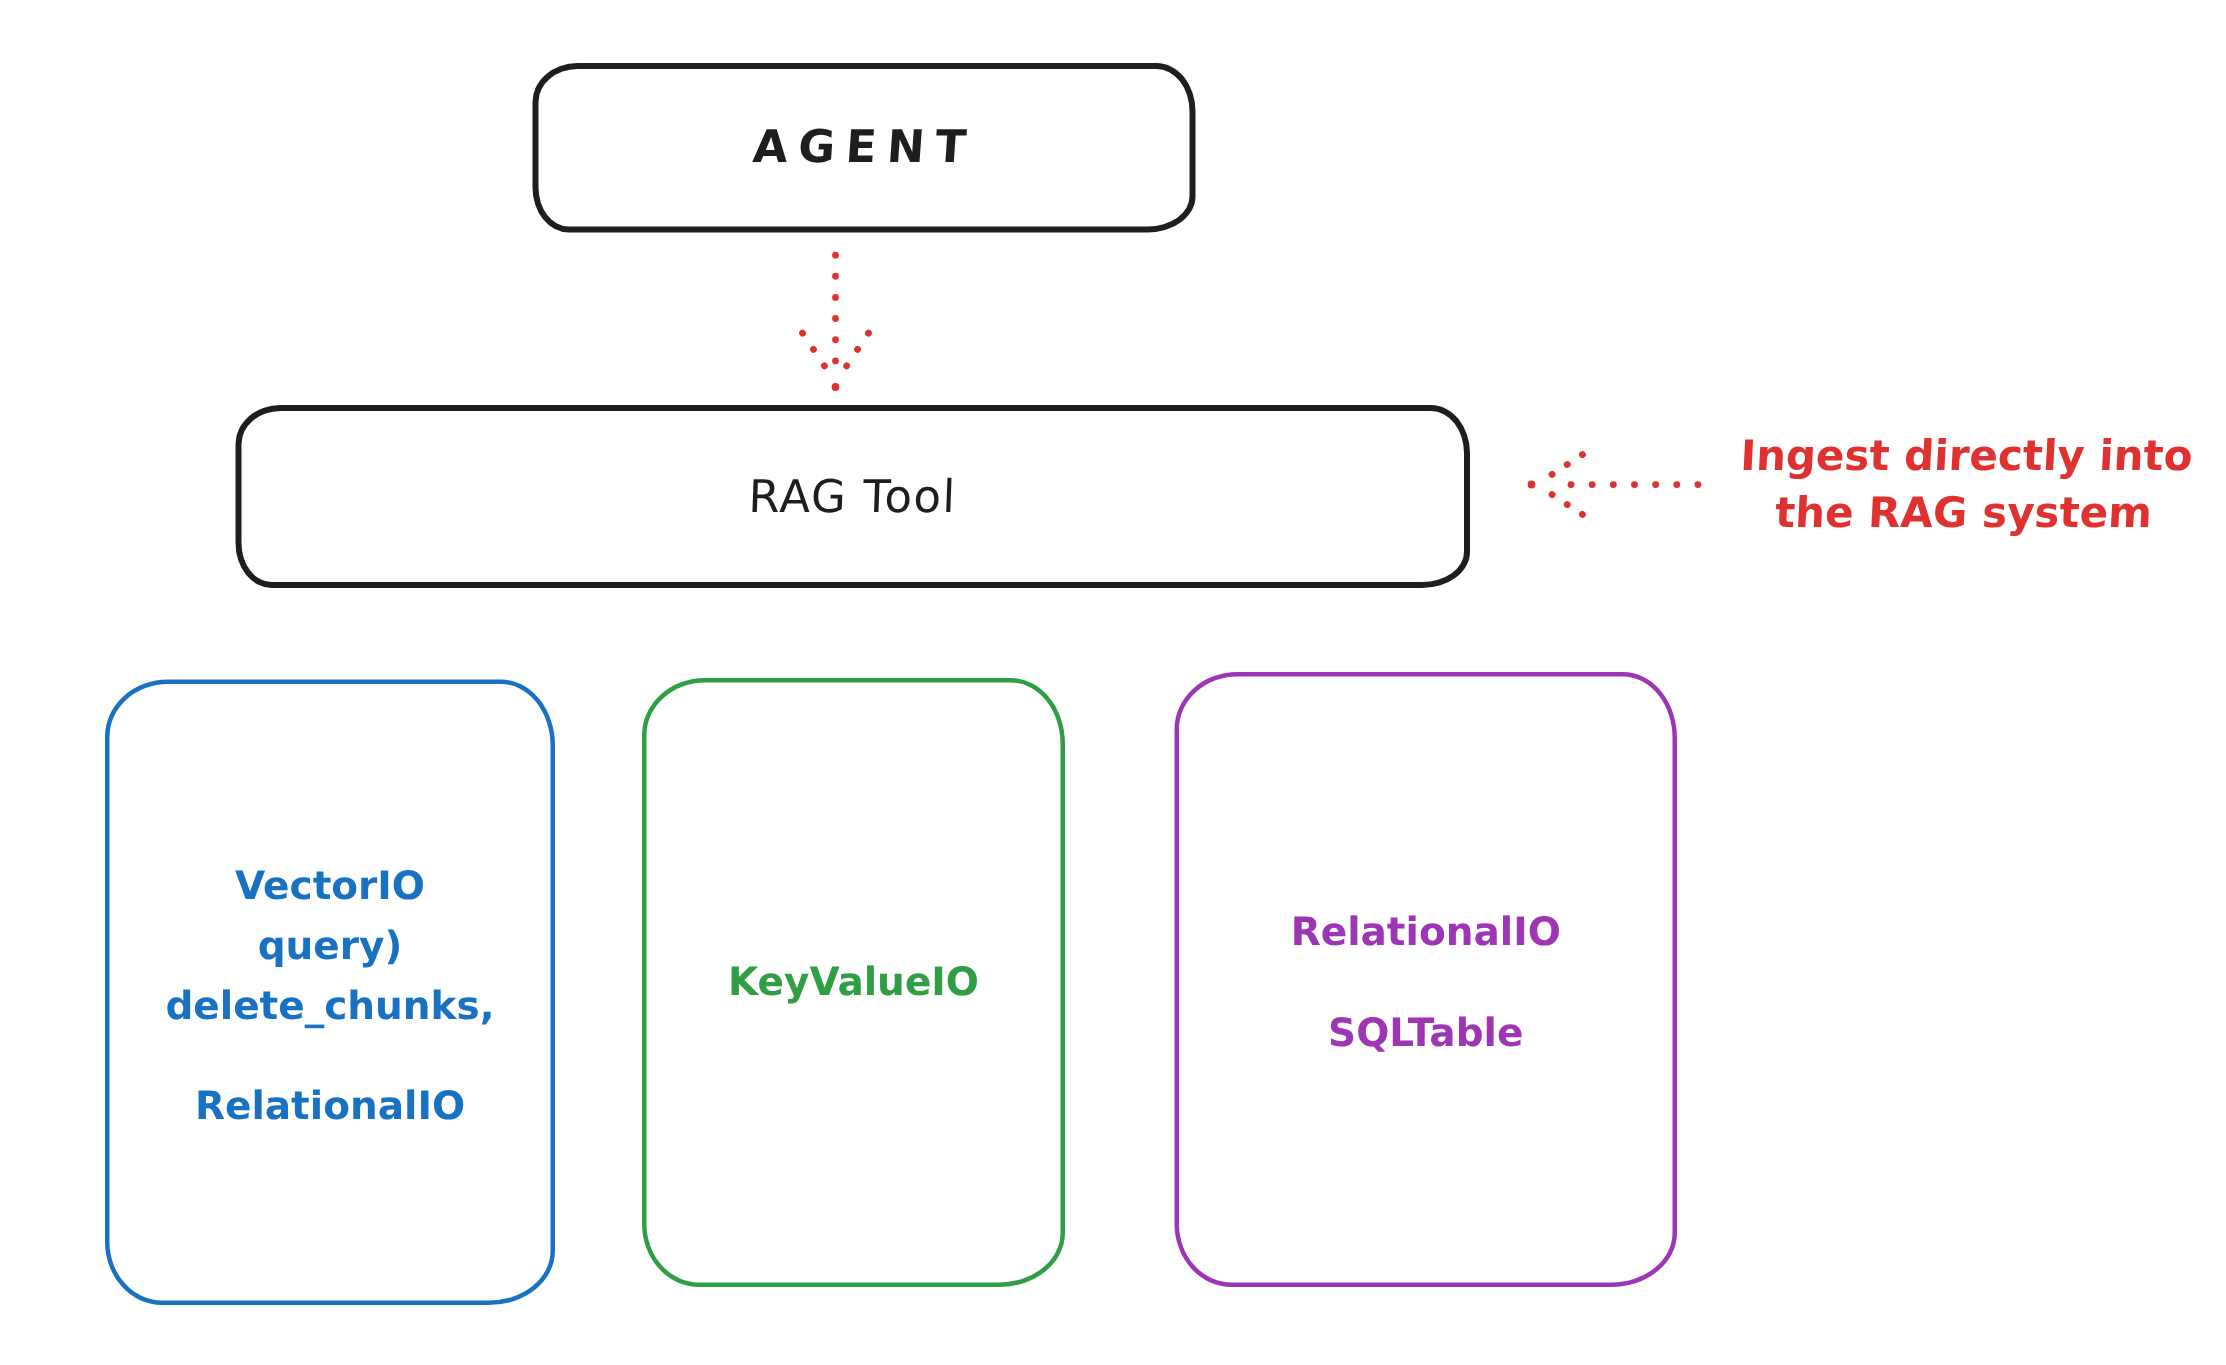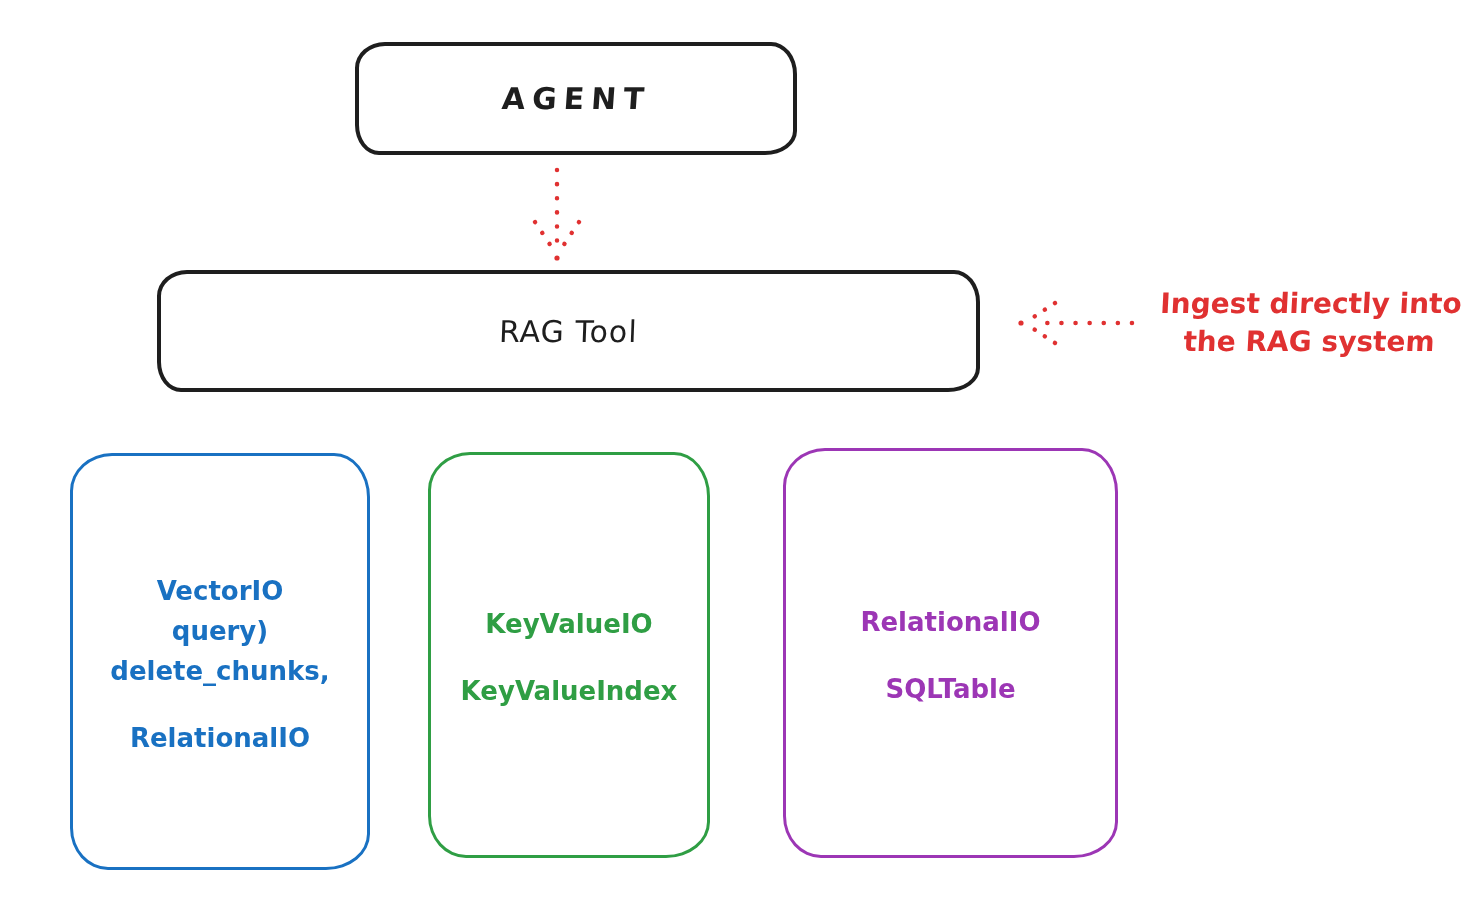--- a/index.html
+++ b/index.html
@@ -127,21 +127,20 @@
       <div>query)</div>
       <div>delete_chunks,</div>
     </div>
     <div class="index">RelationalIO</div>
   </div>
 
   <div class="store-box keyvalue-box">
     <div class="methods">
       <div>KeyValueIO</div>
     </div>
-    <div class="index">KeyValueIndex</div>
   </div>
 
   <div class="store-box relational-box">
     <div class="methods">
       <div>RelationalIO</div>
     </div>
     <div class="index">SQLTable</div>
   </div>
 
 </div>

